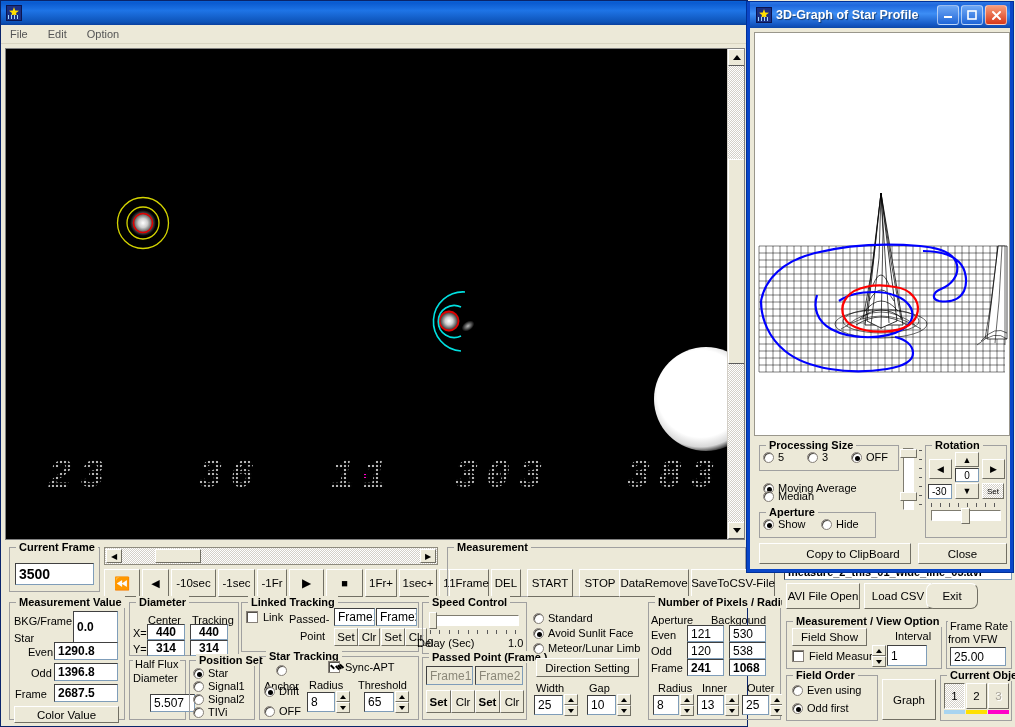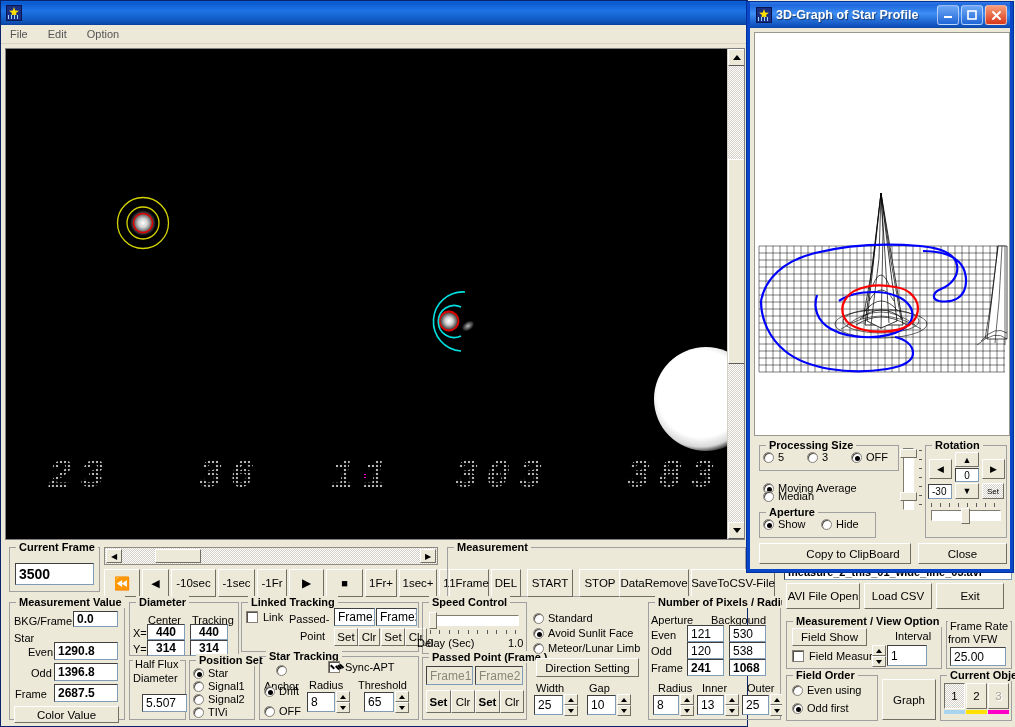--- a/index.html
+++ b/index.html
@@ -343,21 +343,21 @@
       <div class="btn" style="left:488px; top:27px; width:30px; height:28px;">DEL</div>
       <div class="btn" style="left:524px; top:27px; width:46px; height:28px;">START</div>
       <div class="btn" style="left:576px; top:27px; width:42px; height:28px;">STOP</div>
       <div class="btn" style="left:616px; top:27px; width:70px; height:28px;">DataRemove</div>
       <div class="btn" style="left:688px; top:27px; width:84px; height:28px;">SaveToCSV-File</div>
 
       <div class="grp" style="left:6px; top:60px; width:116px; height:118px;">
         <span class="cap">Measurement Value</span>
       </div>
       <span class="lbl" style="left:11px; top:73px;">BKG/Frame</span>
-      <div class="fld bold" style="left:70px; top:69px; width:45px; height:16px;">0.0</div>
+      <div class="fld bold" style="left:70px; top:69px; width:45px; height:32px;">0.0</div>
       <span class="lbl" style="left:11px; top:90px;">Star</span>
       <span class="lbl" style="left:25px; top:104px;">Even</span>
       <div class="fld bold" style="left:51px; top:100px; width:64px; height:18px;">1290.8</div>
       <span class="lbl" style="left:28px; top:125px;">Odd</span>
       <div class="fld bold" style="left:51px; top:121px; width:64px; height:18px;">1396.8</div>
       <span class="lbl" style="left:12px; top:146px;">Frame</span>
       <div class="fld bold" style="left:51px; top:142px; width:64px; height:18px;">2687.5</div>
       <div class="btn" style="left:11px; top:164px; width:105px; height:17px;">Color Value</div>
 
       <div class="grp" style="left:126px; top:60px; width:110px; height:54px;">
@@ -368,21 +368,21 @@
       <span class="lbl" style="left:130px; top:85px;">X=</span>
       <div class="fld bold" style="left:144px; top:82px; width:38px; height:16px; justify-content:center;">440</div>
       <div class="fld bold" style="left:187px; top:82px; width:38px; height:16px; justify-content:center;">440</div>
       <span class="lbl" style="left:130px; top:101px;">Y=</span>
       <div class="fld bold" style="left:144px; top:98px; width:38px; height:16px; justify-content:center;">314</div>
       <div class="fld bold" style="left:187px; top:98px; width:38px; height:16px; justify-content:center;">314</div>
 
       <div class="grp" style="left:126px; top:118px; width:57px; height:60px;"></div>
       <span class="lbl" style="left:130px; top:116px; background:#ece9d8; padding:0 2px;">Half Flux</span>
       <span class="lbl" style="left:130px; top:130px;">Diameter</span>
-      <div class="fld" style="left:139px; top:152px; width:45px; height:18px;">5.507</div>
+      <div class="fld" style="left:147px; top:152px; width:45px; height:18px;">5.507</div>
 
       <div class="grp" style="left:186px; top:118px; width:66px; height:60px;">
         <span class="cap">Position Set</span>
       </div>
       <div class="radio on" style="left:190px; top:125px;">
         <span class="dot"></span>
         <span>Star</span>
       </div>
       <div class="radio" style="left:190px; top:138px;">
         <span class="dot"></span>
@@ -567,21 +567,21 @@
           </div>
       </div>
     </div>
   </div>
 
   <div style="position:absolute; left:782px; top:545px; width:233px; height:182px; background:#ece9d8;">
 
     <div class="fld" style="left:2px; top:18px; width:228px; height:17px; font-size:11px; font-weight:bold;">measure_2_this_01_wide_line_03.avi</div>
     <div class="btn" style="left:4px; top:38px; width:74px; height:26px;">AVI File Open</div>
     <div class="btn" style="left:82px; top:38px; width:68px; height:26px;">Load CSV</div>
-    <div class="btn" style="left:154px; top:38px; width:68px; height:26px;">Exit</div>
+    <div class="btn" style="left:144px; top:38px; width:52px; height:26px;border-radius:7px;">Exit</div>
 
     <div class="grp" style="left:4px; top:76px; width:156px; height:48px;">
       <span class="cap">Measurement / View Option</span>
     </div>
     <div class="btn" style="left:10px; top:83px; width:75px; height:18px;">Field Show</div>
     <div class="chk" style="left:10px; top:105px;">
       <span class="box"></span>
       <span>Field Measure</span>
     </div>
     <span class="lbl" style="left:113px; top:85px;">Interval</span>

